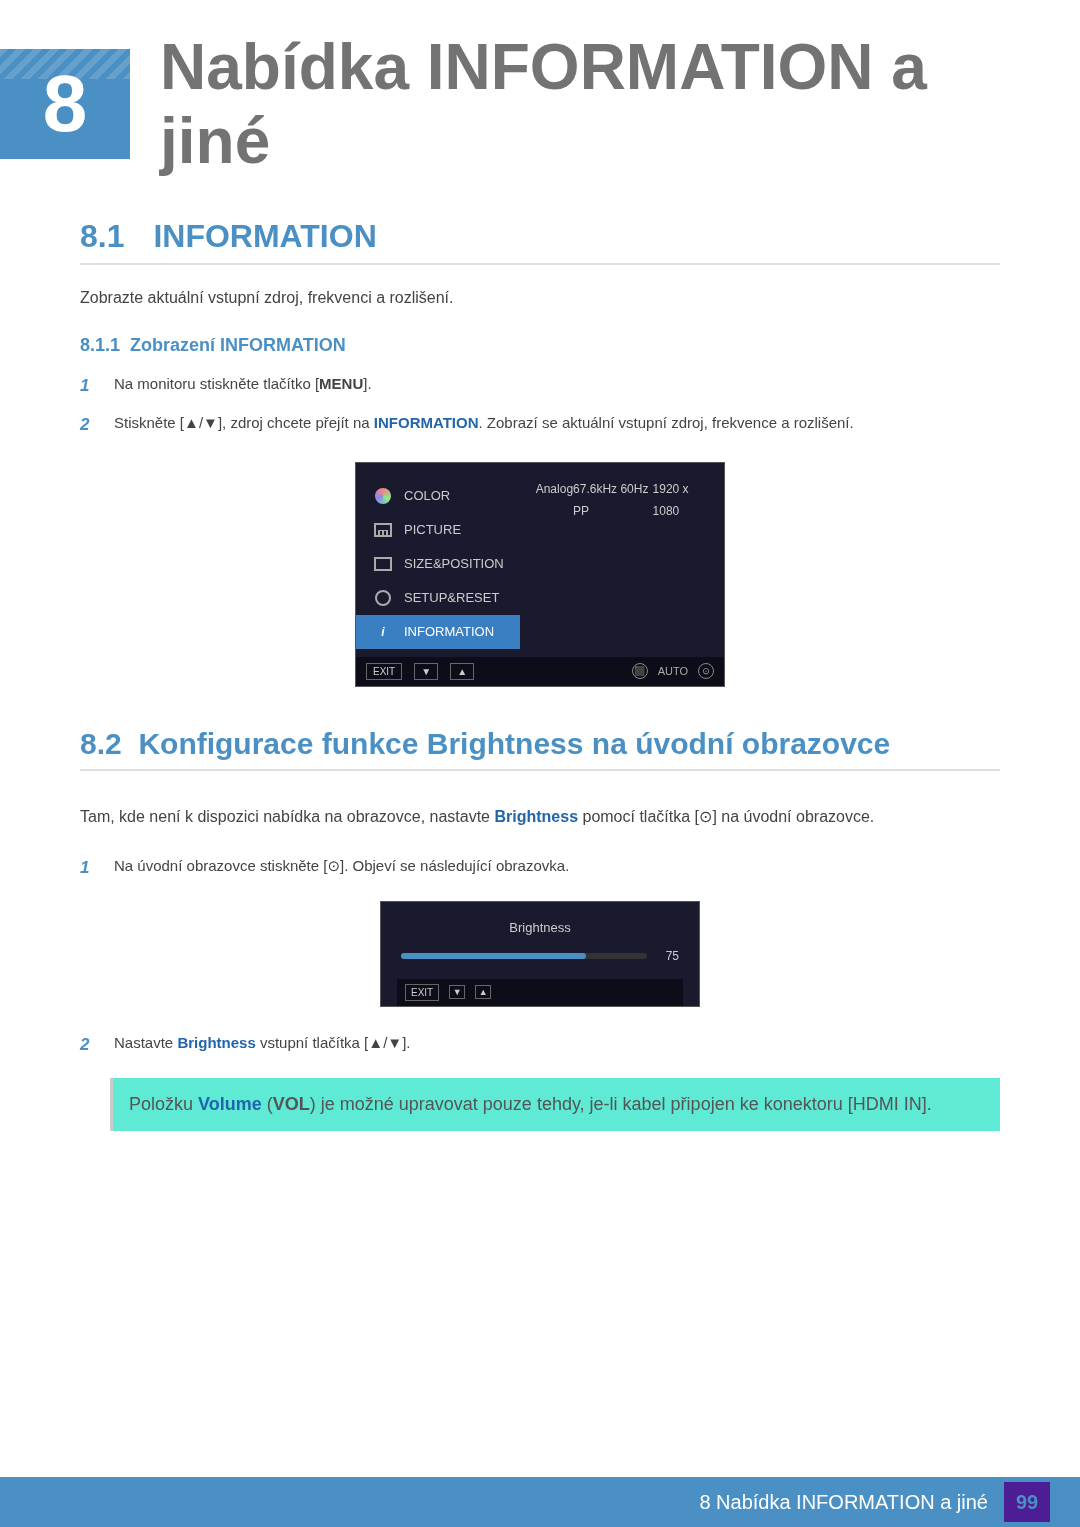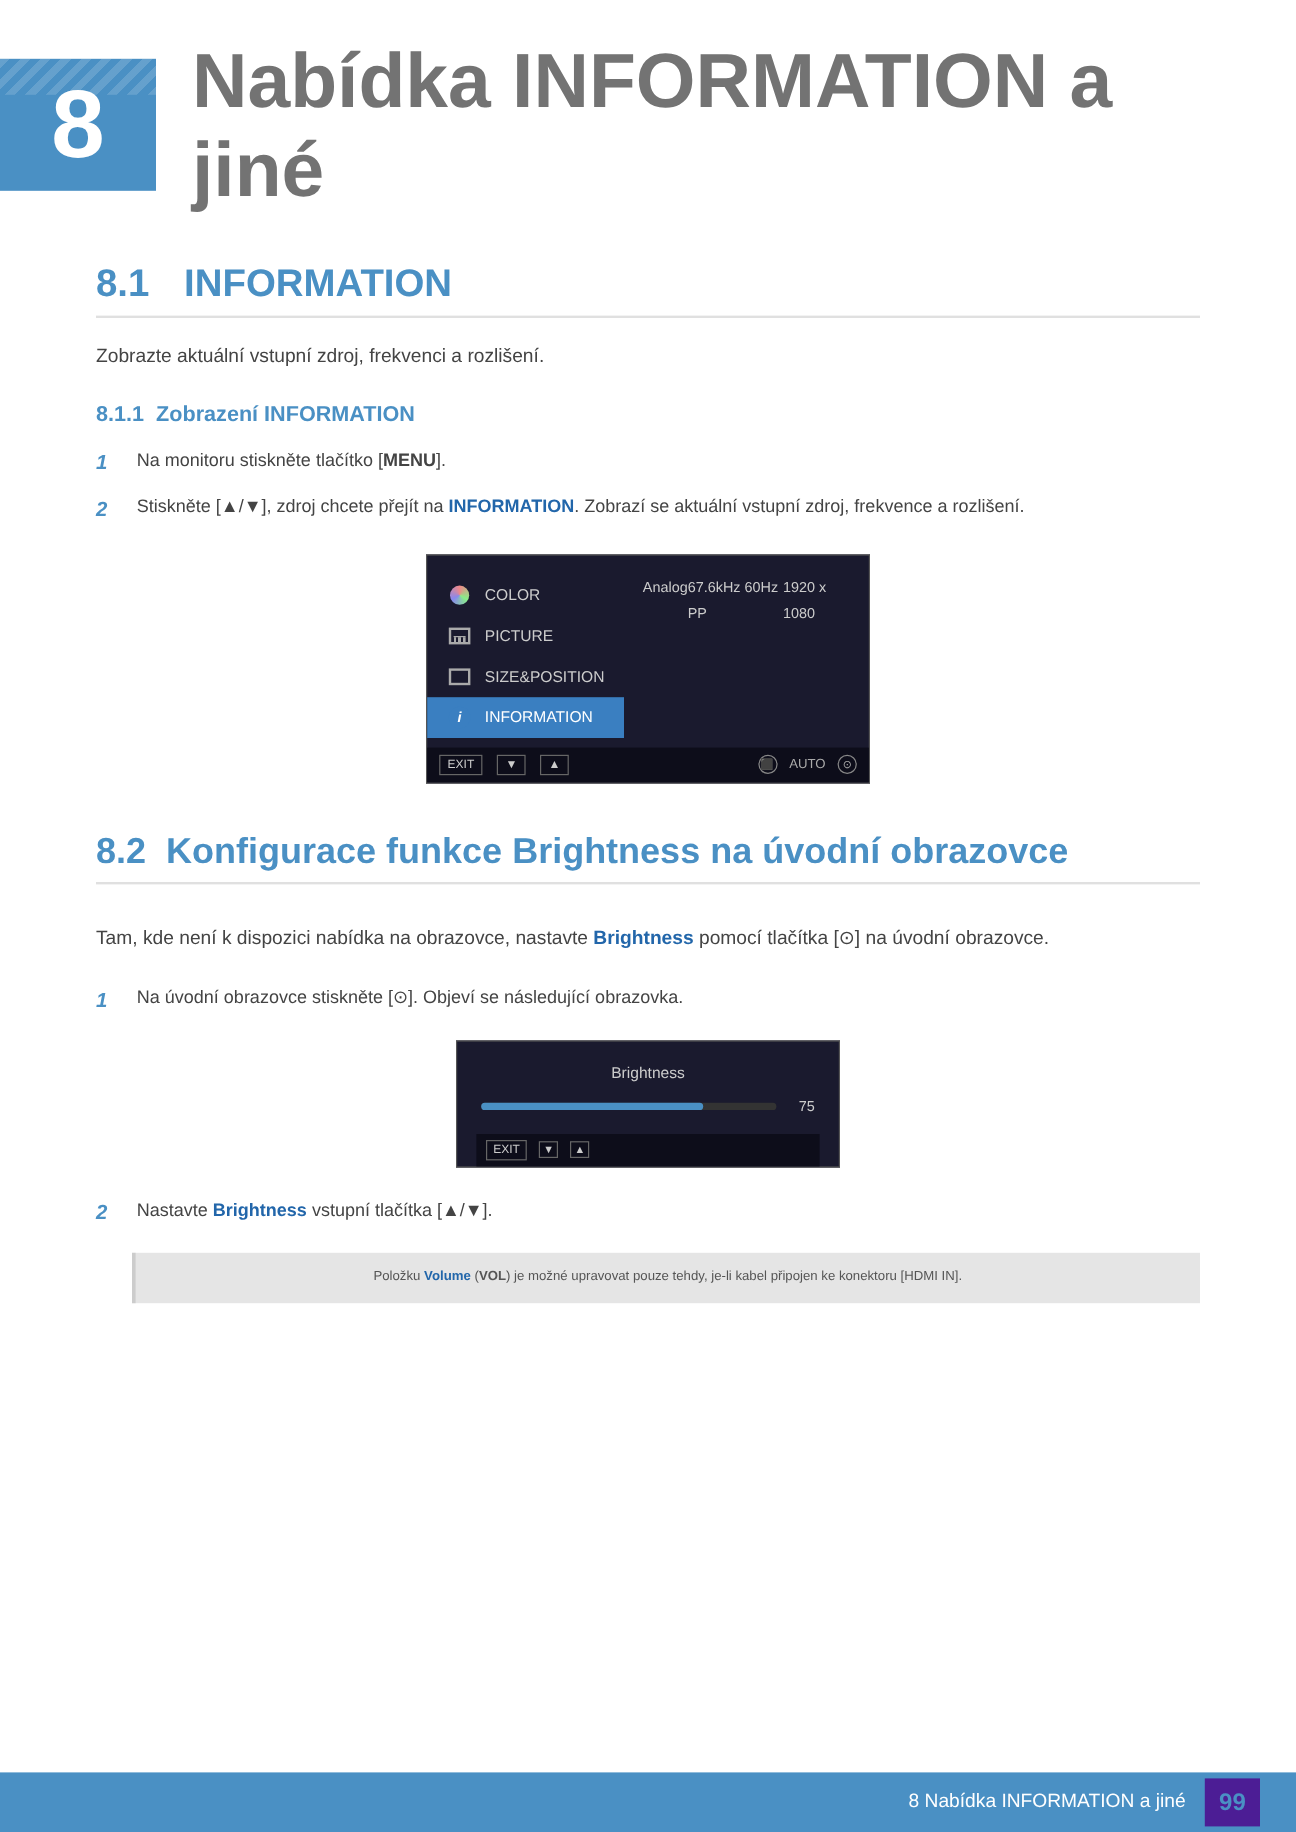--- a/index.html
+++ b/index.html
@@ -283,47 +283,46 @@
       justify-content: center;
       width: 16px;
       height: 14px;
       border: 1px solid #666;
       font-size: 9px;
       color: #ccc;
     }
 
     
     .note-box {
-      background: #e5e5e5;
+      background: #5eead4;
       border-left: 3px solid #ccc;
       padding: 12px 16px;
       margin: 10px 0 20px 30px;
-      font-size: 11px;
+      font-size: 18px;
       color: #555;
       line-height: 1.6;
-      text-align: center;
     }
 
     
     .page-footer {
       position: absolute;
       bottom: 0;
       left: 0;
       right: 0;
       height: 50px;
       background: #4a90c4;
       display: flex;
       align-items: center;
       justify-content: flex-end;
       padding: 0 30px;
       gap: 16px;
     }
     .footer-text {
       color: #fff;
-      font-size: 16px;
+      font-size: 20px;
     }
     .footer-page-num {
       background: #4c1d95;
       color: #4a90c4;
       font-size: 20px;
       font-weight: bold;
       width: 46px;
       height: 40px;
       display: flex;
       align-items: center;
@@ -437,20 +436,26 @@
               <div class="osd-icon">
                 <div class="icon-picture"></div>
               </div>
               <span>PICTURE</span>
             </div>
             <div class="osd-menu-item">
               <div class="osd-icon">
                 <div class="icon-size"></div>
               </div>
               <span>SIZE&amp;POSITION</span>
+            </div>
+            <div class="osd-menu-item">
+              <div class="osd-icon">
+                <div class="icon-setup"></div>
+              </div>
+              <span>SETUP&amp;RESET</span>
             </div>
             <div class="osd-menu-item highlighted">
               <div class="osd-icon">
                 <div class="icon-info">i</div>
               </div>
               <span>INFORMATION</span>
             </div>
           </div>
           <div class="osd-info-panel">
             <div>Analog</div>

